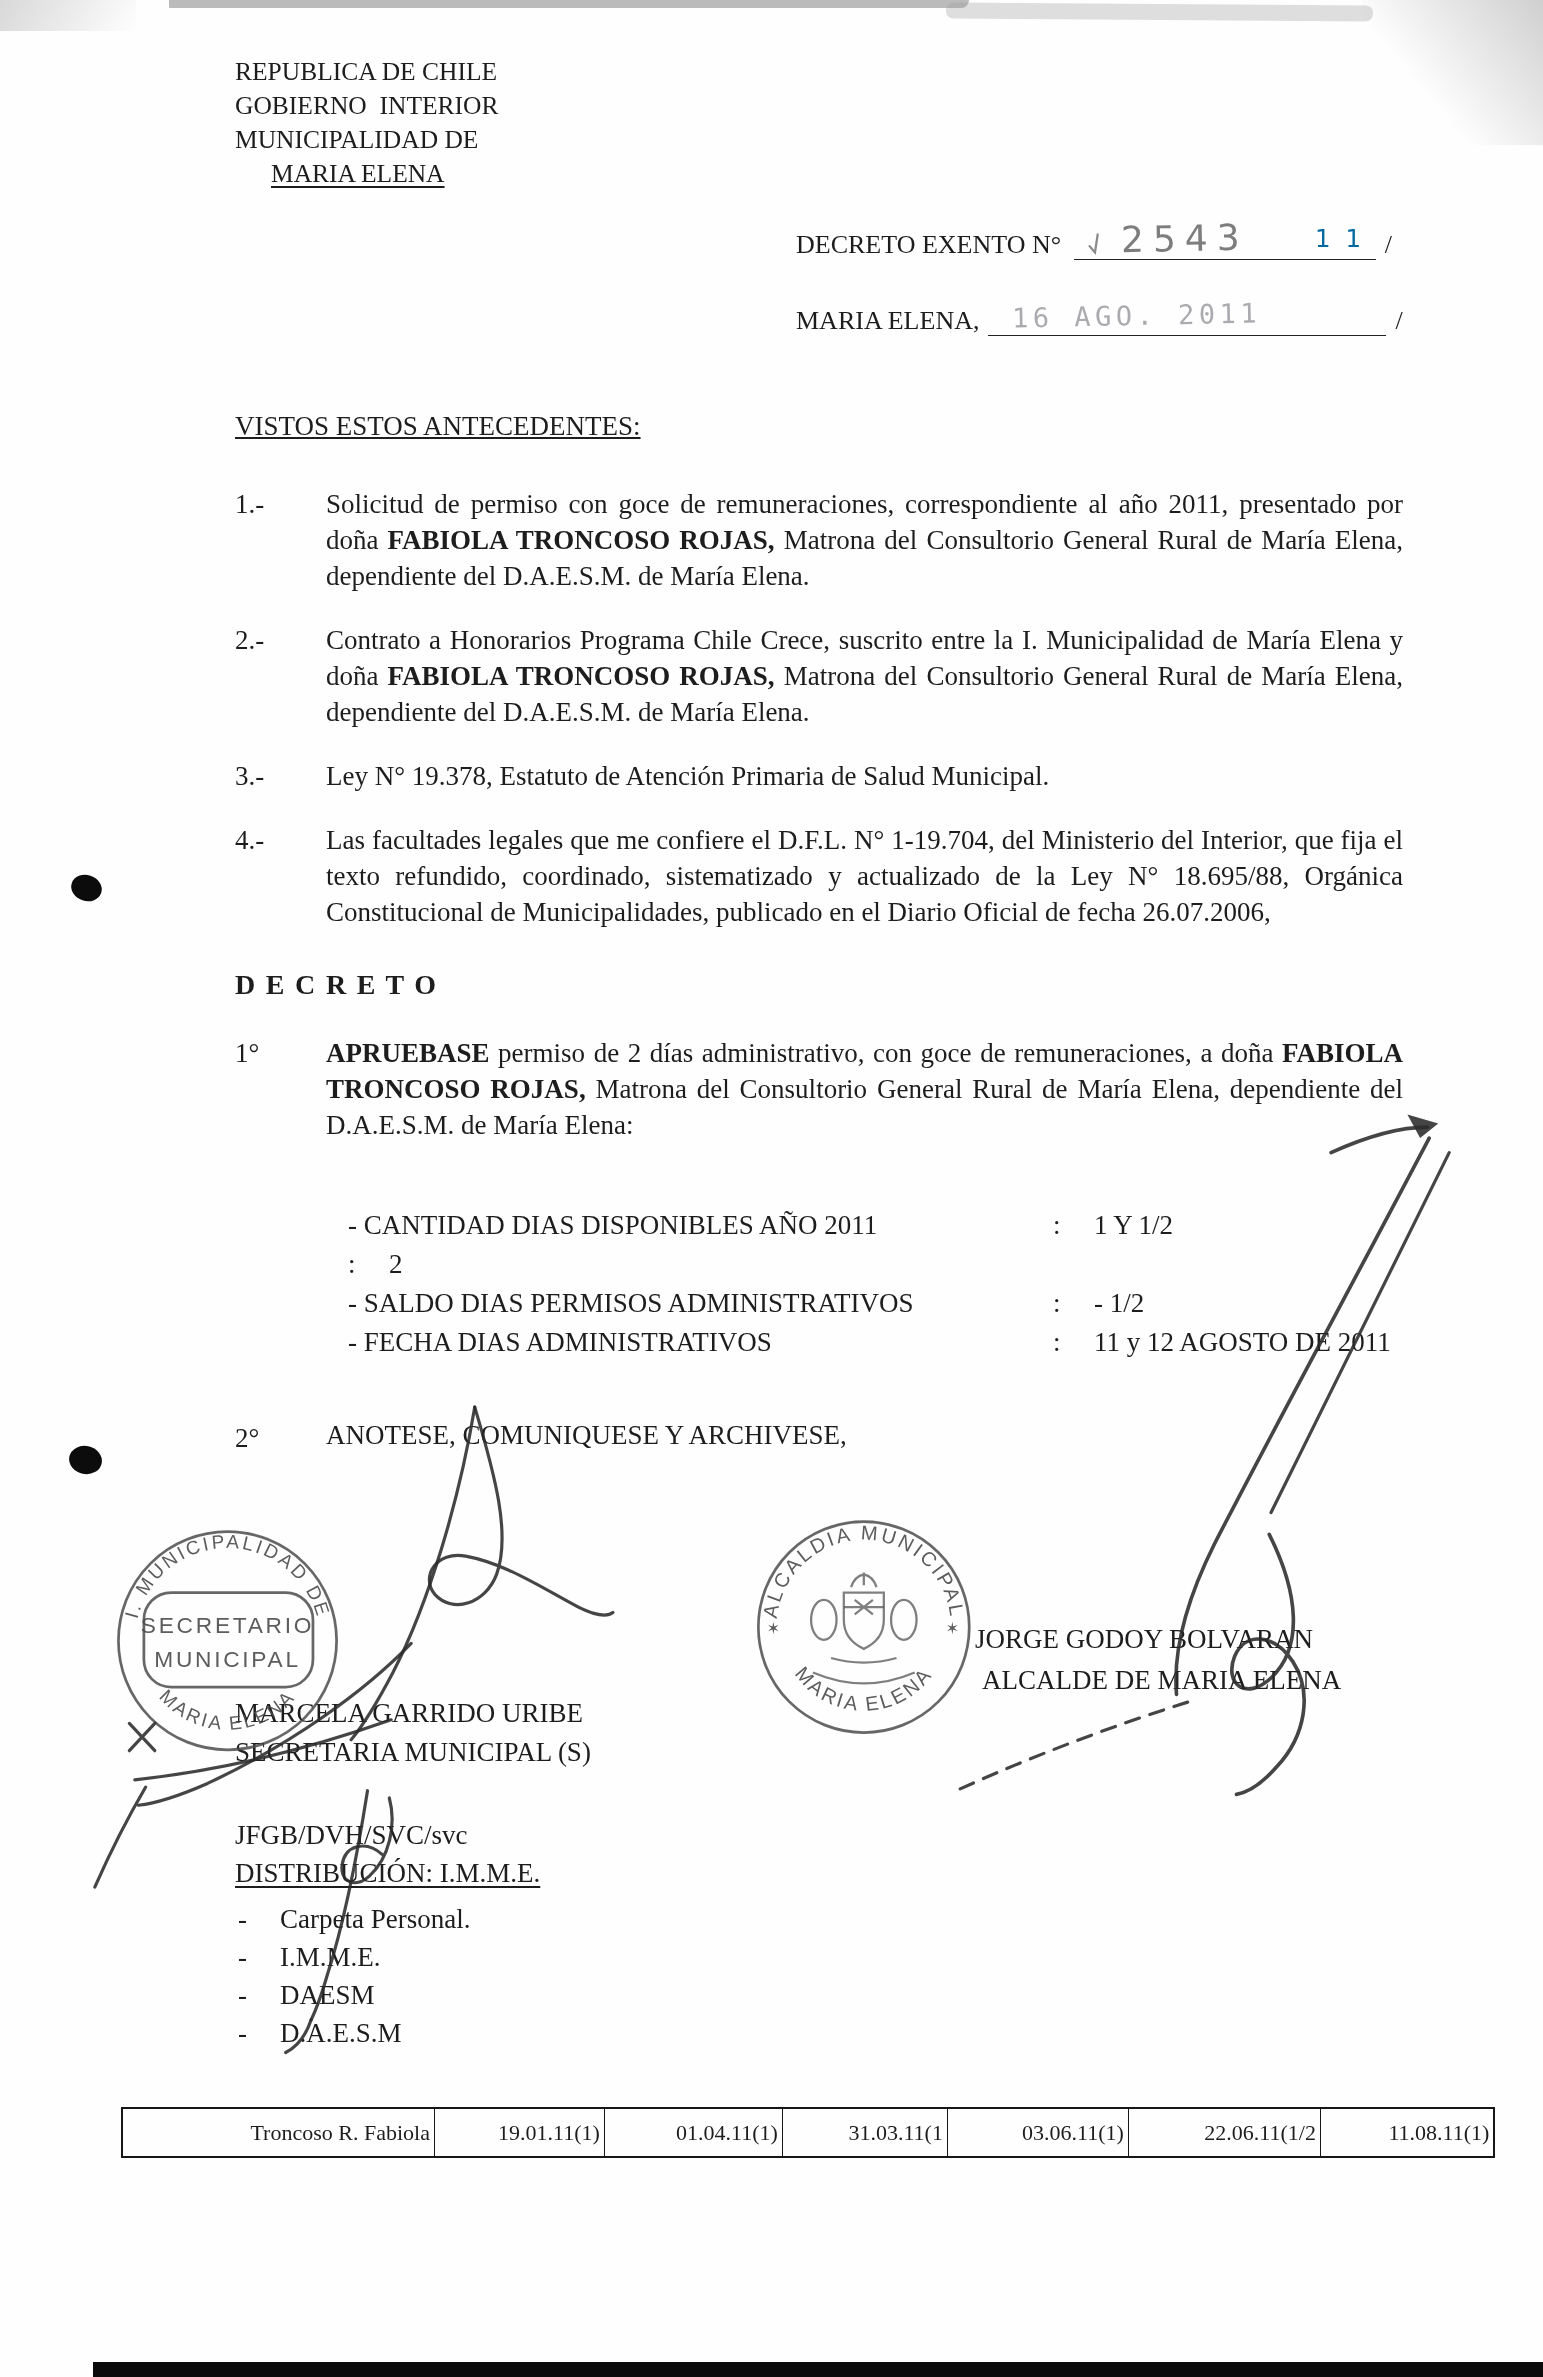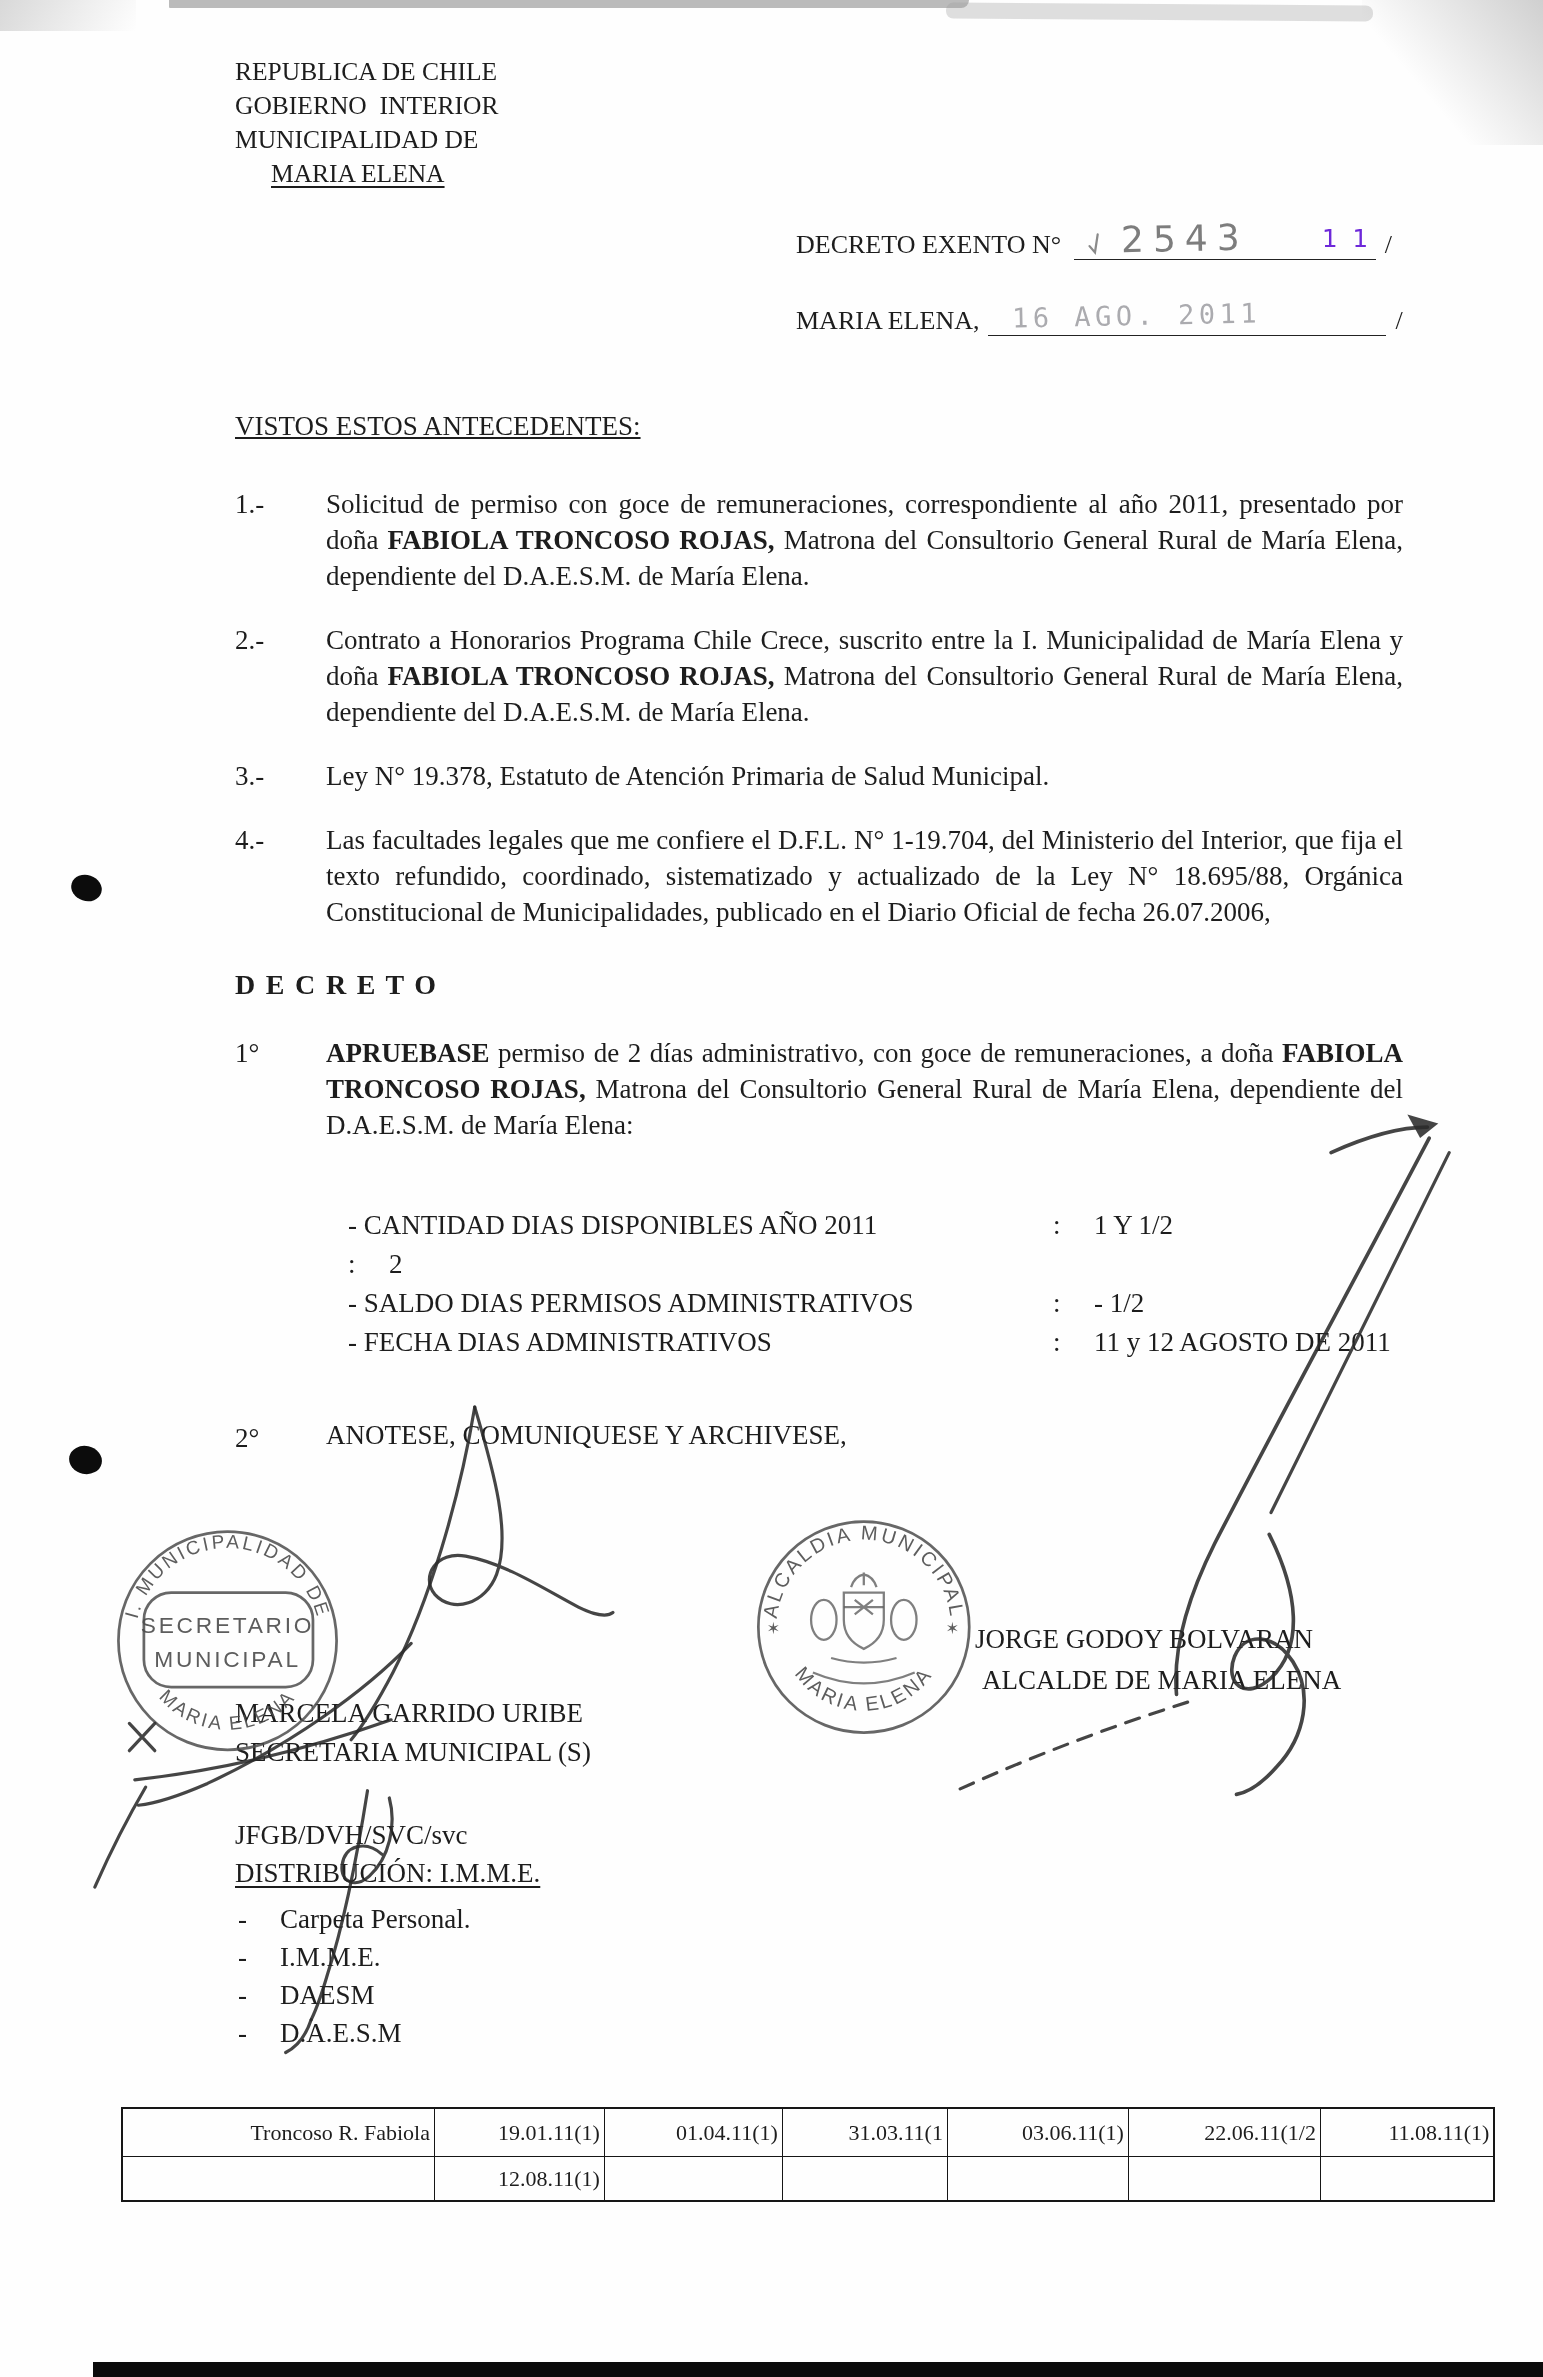--- a/index.html
+++ b/index.html
@@ -17,21 +17,21 @@
   .bottom-bar { position:absolute; left:93px; bottom:0; right:0; height:15.5px; background:#0b0b0b; }
 
   .letterhead { position:absolute; left:235px; top:55px; font-size:25.5px; line-height:34px; }
   .lh-line { white-space:pre; }
   .lh-underline { text-decoration:underline; text-underline-offset:3.6px; margin-left:36px; }
 
   .decree-no { position:absolute; left:796px; top:224px; font-size:26px; display:flex; align-items:flex-end;justify-content:space-between; }
   .field-line { display:inline-block; border-bottom:1.8px solid #222; position:relative; height:35px; }
   .decree-no .field-line { width:302px; margin-left:12.7px; }
   .hand-num { position:absolute; left:47px; bottom:0; font-family:"DejaVu Sans", sans-serif; font-size:36px; color:#7d7d7d; letter-spacing:9px; transform:rotate(-1.2deg); white-space:nowrap; }
-  .hand-num2 { position:absolute; right:4px; bottom:6.4px; font-family:"DejaVu Sans", sans-serif; font-size:24.5px; color:#6d28d9; letter-spacing:3.6px; white-space:pre; }
+  .hand-num2 { position:absolute; right:11px; bottom:6.4px; font-family:"DejaVu Sans", sans-serif; font-size:24.5px; color:#0369a1; letter-spacing:3.6px; white-space:pre; }
   .pen-tick { position:absolute; left:11px; bottom:1.8px; }
   .slash { margin-left:9px; }
 
   .date-line { position:absolute; left:796px; top:300px; font-size:26px; display:flex; align-items:flex-end; }
   .date-line .field-line { width:398px; margin-left:9px; }
   .stamp-date { position:absolute; left:23.6px; bottom:4.5px; font-family:"DejaVu Sans Mono", monospace; font-size:27px; color:#9d9da2; letter-spacing:4.5px; transform:rotate(-1.2deg); opacity:.85; white-space:nowrap; }
 
   .vistos { position:absolute; left:235px; top:411px; font-size:27px;text-decoration:underline; }
 
   .antecedentes { position:absolute; left:235px; top:486px; width:1173px; }
@@ -211,29 +211,20 @@
     <tbody>
         <tr class="r1">
       <td>Troncoso R. Fabiola</td>
       <td>19.01.11(1)</td>
       <td>01.04.11(1)</td>
       <td>31.03.11(1</td>
       <td>03.06.11(1)</td>
       <td>22.06.11(1/2</td>
       <td>11.08.11(1)</td>
     </tr>
-    <tr class="r2">
-      <td></td>
-      <td>12.08.11(1)</td>
-      <td></td>
-      <td></td>
-      <td></td>
-      <td></td>
-      <td></td>
-    </tr>
   </tbody>
     </table>
 
   <svg class="overlay" width="1544" height="2377" viewBox="0 0 1698 2615">
 
     <g>
       <circle class="stampstroke" cx="250" cy="1805" r="120"></circle>
       <path id="ringLtop" d="M 148 1805 A 102 102 0 0 1 352 1805" fill="none" stroke="none"></path>
       <path id="ringLbot" d="M 152 1805 A 98 98 0 0 0 348 1805" fill="none" stroke="none"></path>
       <text class="stamptext" font-size="21"><textPath href="#ringLtop" startOffset="50%" text-anchor="middle">I. MUNICIPALIDAD DE</textPath></text>

